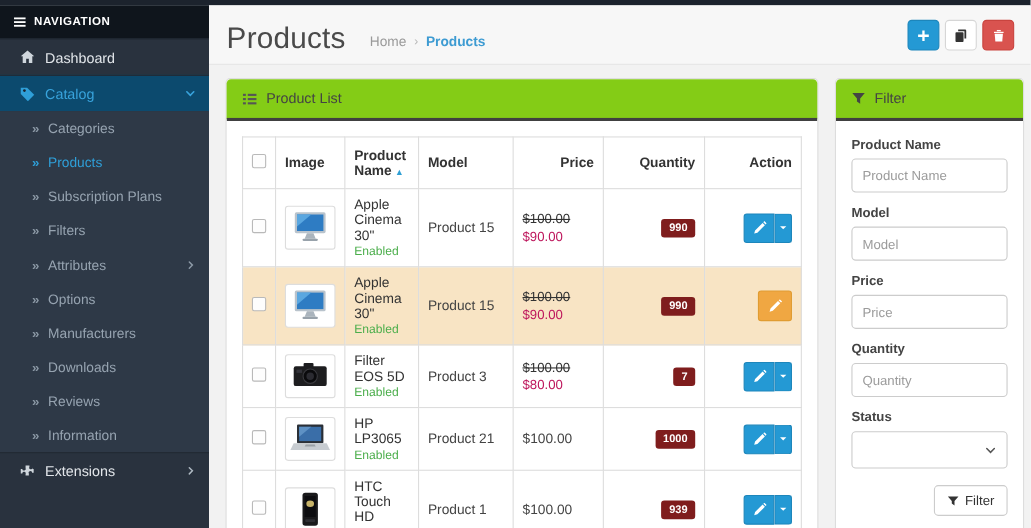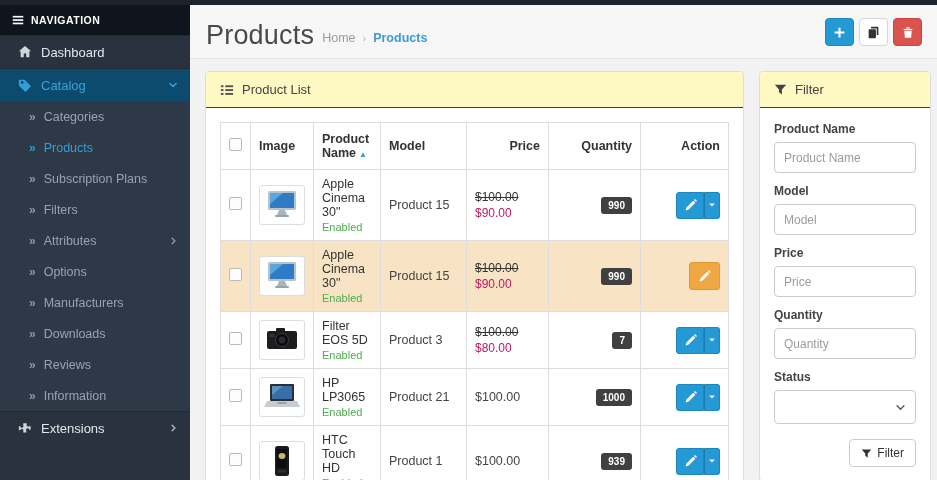--- a/index.html
+++ b/index.html
@@ -24,33 +24,33 @@
   .side-sub .dbl { font-size:12px; color:#8b98a5; font-weight:bold; }
   .side-sub.active { color:#2f9fd8; }
   .side-sub.active .dbl { color:#2f9fd8; }
   .side-sub .spacer { flex:1; }
   .side-sub .chev { font-size:11px; color:#8b98a5; }
 
   
   .main { flex:1; display:flex; flex-direction:column; background:#f2f2f2; min-width:0; }
   .page-header { background:#f7f7f7; padding:13px 15px 9px 16px; display:flex; align-items:flex-end; border-bottom:1px solid #e6e6e6; }
   .page-title { font-size:27px; font-weight:400; color:#4a4a4a; line-height:1; letter-spacing:.2px; }
-  .breadcrumb { margin-left:8px; padding-bottom:4px; display:flex; align-items:center; gap:7px; font-size:12.5px; }
+  .breadcrumb { margin-left:22px; padding-bottom:4px; display:flex; align-items:center; gap:7px; font-size:12.5px; }
   .breadcrumb .bc-home { color:#9a9a9a; }
   .breadcrumb .bc-sep { color:#b5b5b5; font-size:11px; }
   .breadcrumb .bc-link { color:#3d9bd2; font-weight:bold; }
   .header-buttons { margin-left:auto; display:flex; gap:5px; padding-bottom:3px; }
   .btn { width:29px; height:28px; border-radius:4px; border:1px solid transparent; display:inline-flex; align-items:center; justify-content:center; cursor:pointer; }
   .btn-primary { background:#2499d4; border-color:#1d86bb; color:#fff; }
   .btn-default { background:#fff; border-color:#d6d6d6; color:#333; }
   .btn-danger { background:#d9534f; border-color:#c9443f; color:#fff; }
 
   .content { display:flex; gap:15px; padding:12px 6px 0 15px; align-items:flex-start; flex:1; min-height:0; }
   .panel { background:#fff; border:1px solid #ddd; border-radius:4px; }
-  .panel-heading { background:#fef9c3; border-bottom:1px solid #404040; border-radius:4px 4px 0 0; padding:10px 14px; font-size:13px; color:#444; display:flex; align-items:center; gap:8px; }
+  .panel-heading { background:#84cc16; border-bottom:3px solid #404040; border-radius:4px 4px 0 0; padding:10px 14px; font-size:13px; color:#444; display:flex; align-items:center; gap:8px; }
   .panel-body { padding:14px; }
   .panel-list { flex:1; min-width:0; }
   .panel-filter { width:172px; flex:none; }
 
   
   table.grid { width:100%; border-collapse:collapse; }
   table.grid th, table.grid td { border:1px solid #ddd; padding:7px 8px; font-size:12.5px; vertical-align:middle; }
   table.grid th { font-weight:bold; color:#333; text-align:left; padding:9px 8px; }
   th .sort-arrow { color:#2e9fd4; font-size:8px; margin-left:3px; }
   .al-right { text-align:right !important; }
@@ -61,21 +61,21 @@
   td.cell-price { width:82px; text-align:left; padding-right:12px; }
   td.cell-qty { width:92px; text-align:right; padding-right:12px; }
   td.cell-action { width:88px; text-align:right; padding-right:8px; }
   tr.highlight td { background:#f8e4c4; }
   .cbx { width:13px; height:13px; border:1px solid #b9b9b9; border-radius:2px; background:#fdfdfd; display:inline-block; cursor:pointer; }
   .thumb { width:46px; height:40px; border:1px solid #ddd; border-radius:3px; background:#fff; display:inline-flex; align-items:center; justify-content:center; }
   .pname { color:#333; }
   .pstatus { color:#4cae4c; font-size:11px; margin-top:2px; }
   .price-old { color:#333; text-decoration:line-through; font-size:12px; }
   .price-new { color:#be185d; font-size:12px; margin-top:2px; }
-  .badge-qty { display:inline-block; background:#404040; color:#fff; font-size:10px; font-weight:bold; padding:3px 7px; border-radius:3px; min-width:14px; text-align:center; }
+  .badge-qty { display:inline-block; background:#7f1d1d; color:#fff; font-size:10px; font-weight:bold; padding:3px 7px; border-radius:3px; min-width:14px; text-align:center; }
   .act-split { display:inline-flex; }
   .act-main { width:28px; height:27px; background:#2499d4; border:1px solid #1d86bb; border-radius:3px 0 0 3px; display:inline-flex; align-items:center; justify-content:center; color:#fff; cursor:pointer; }
   .act-caret { width:16px; height:27px; background:#2499d4; border:1px solid #1d86bb; border-left:1px solid #1a7cae; border-radius:0 3px 3px 0; display:inline-flex; align-items:center; justify-content:center; color:#fff; cursor:pointer; }
   .act-warning { width:31px; height:28px; background:#f0a742; border:1px solid #e09c32; border-radius:3px; display:inline-flex; align-items:center; justify-content:center; color:#fff; cursor:pointer; }
 
   
   .f-label { font-weight:bold; font-size:12px; color:#444; margin:11px 0 6px; }
   .f-label:first-child { margin-top:0; }
   .f-input { width:100%; height:31px; border:1px solid #ccc; border-radius:4px; padding:0 9px; font-size:12px; color:#555; font-family:inherit; background:#fff; }
   .f-input::placeholder { color:#9b9b9b; }

